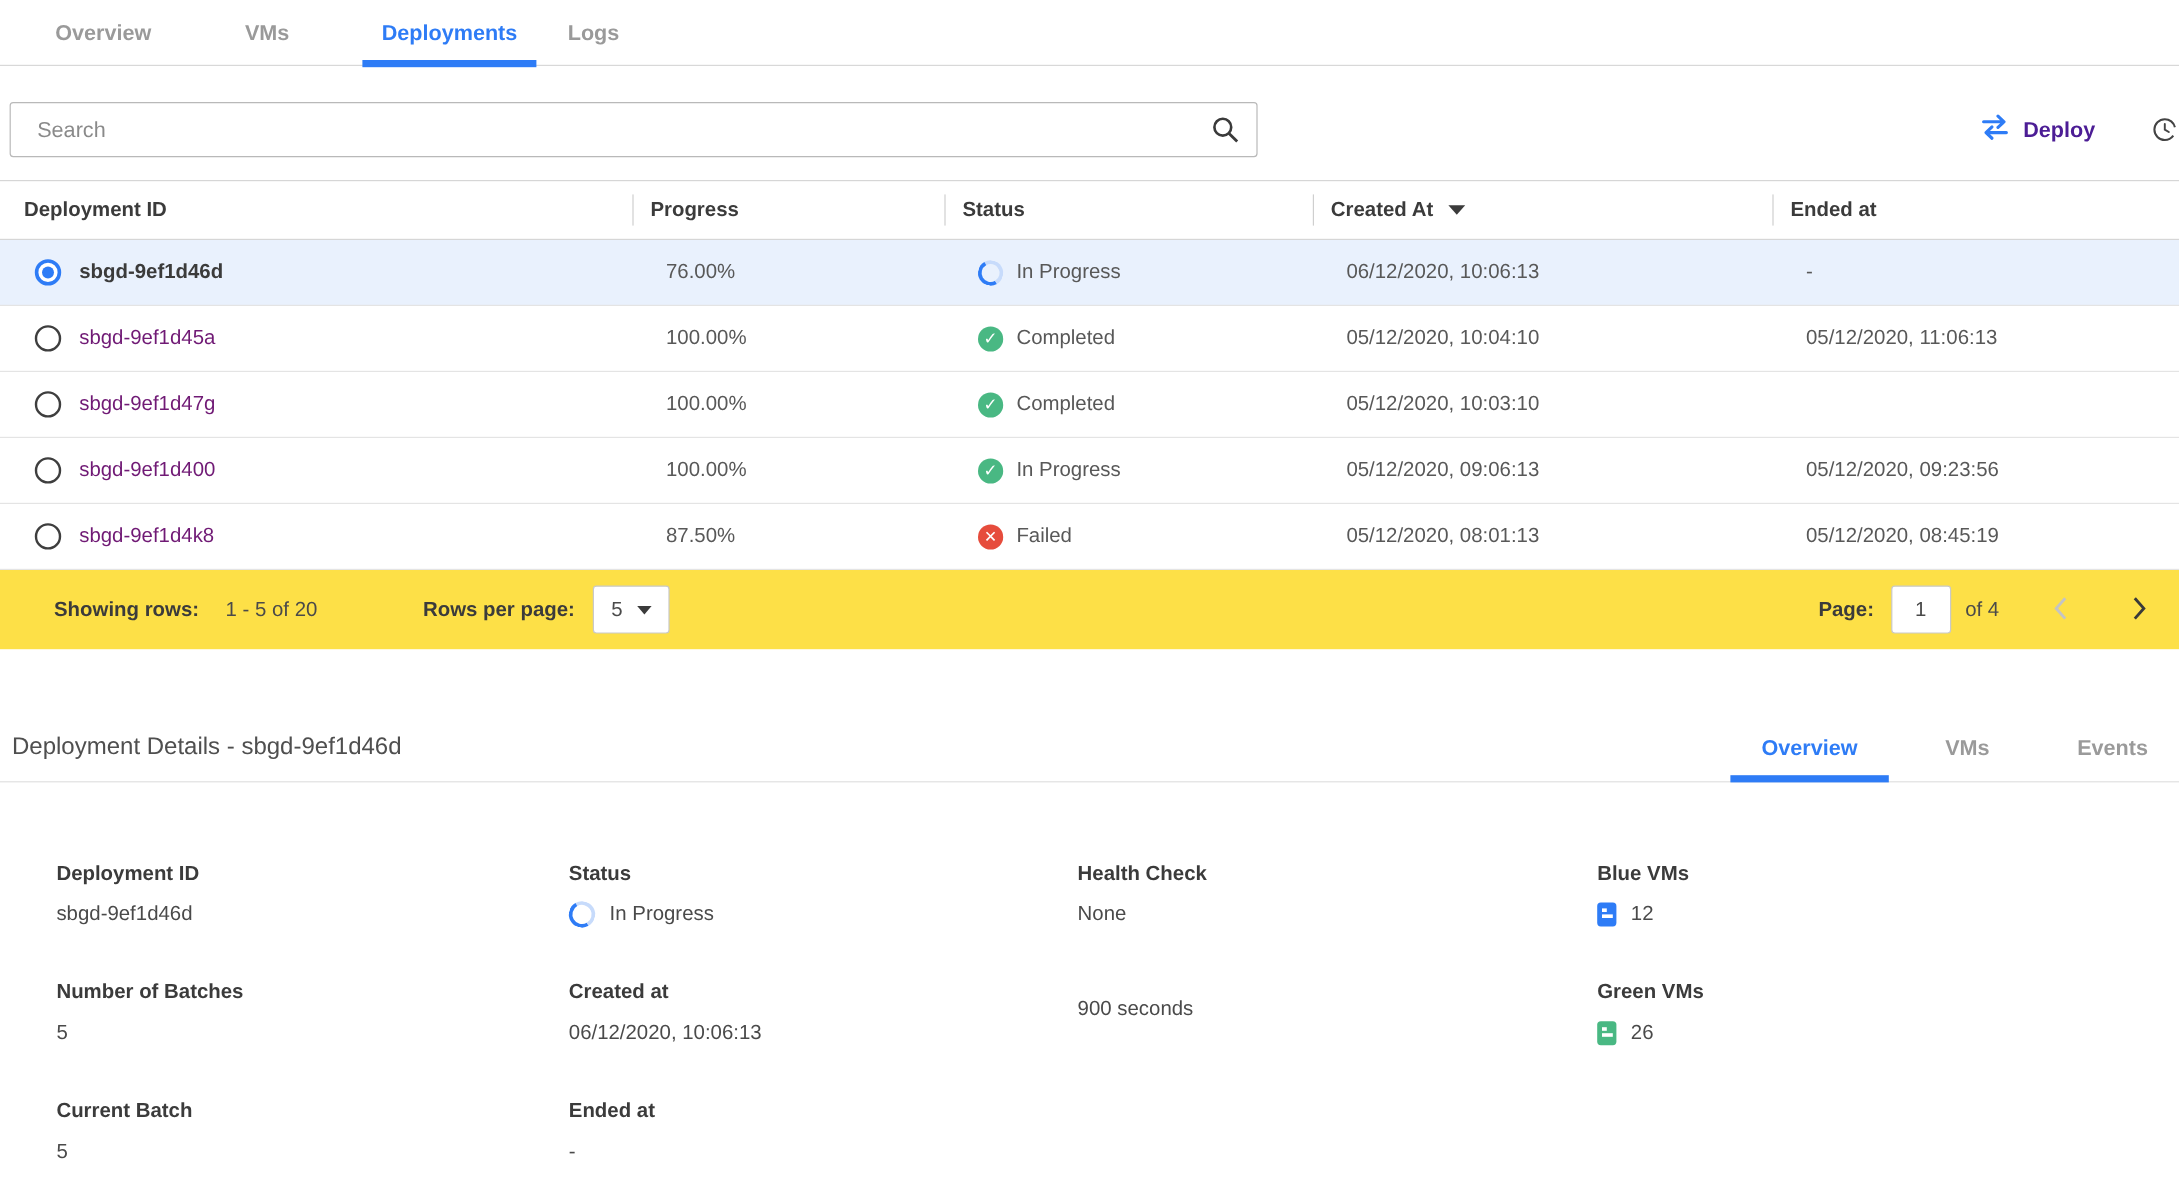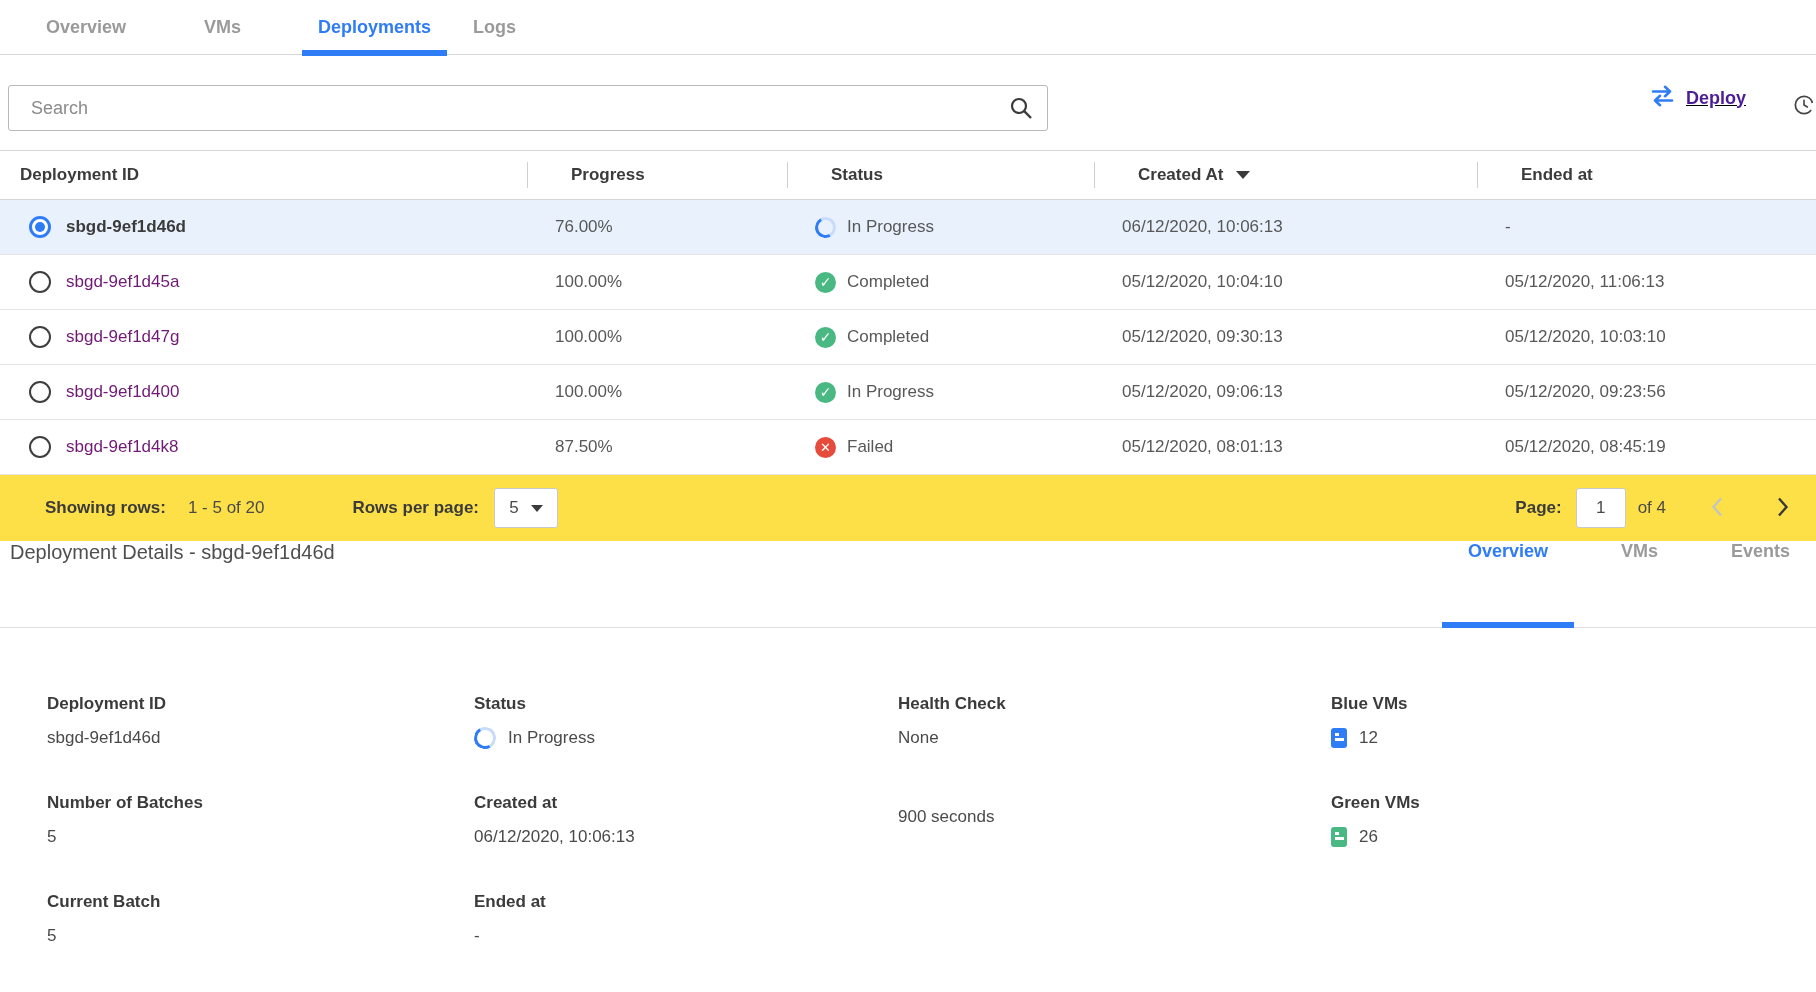--- a/index.html
+++ b/index.html
@@ -14,40 +14,40 @@
   .tab:nth-child(1){ margin-left:34px; }
   .tab:nth-child(2){ margin-left:54px; }
   .tab:nth-child(3){ margin-left:53px; }
   .tab:nth-child(4){ margin-left:18px; }
   .tab .tab-label { font-size:18px; font-weight:700; color:#9a9a9a; }
   .tab.active .tab-label { color:#2e7cf6; }
   .tab.active::after { content:""; position:absolute; left:-4px; right:-4px;
     bottom:-1px; height:6px; background:#2e7cf6; }
 
   
-  .toolbar { display:flex; align-items:flex-start; margin-top:30px; height:46px;text-decoration:underline; }
+  .toolbar { display:flex; align-items:center; margin-top:30px; height:46px; }
   .search-box { position:relative; margin-left:8px; width:1040px; height:46px; }
   .search-box input { width:100%; height:100%; border:1px solid #b9b9b9;
     border-radius:3px; font-size:18px; color:#3b3b3b; padding:0 46px 0 22px;
     outline:none; font-family:inherit; }
   .search-box input::placeholder { color:#8a8a8a; }
   .search-ic { position:absolute; right:14px; top:10px; }
   .deploy-btn { margin-left:auto; display:flex; align-items:center; gap:11px;
     cursor:pointer; }
   .deploy-btn .deploy-label { font-size:18px; font-weight:700; color:#4c1d95; }
   .history-wrap { width:24px; height:40px; overflow:hidden; margin-left:46px;
     display:flex; align-items:center; }
 
   
   .grid-row { display:grid;
     grid-template-columns:527px 260px 307px 383px 1fr; align-items:center; }
   .thead { height:50px; margin-top:19px; border-top:1px solid #d6d6d6;
     border-bottom:1px solid #d6d6d6; }
   .th { position:relative; font-size:17px; font-weight:700; color:#3b3b3b;
-    padding-left:44px; display:flex; align-items:center; }
+    padding-left:15px; display:flex; align-items:center; }
   .th:first-child { padding-left:20px; }
   .th + .th::before { content:""; position:absolute; left:0; top:50%;
     transform:translateY(-50%); width:1px; height:26px; background:#cfcfcf; }
   .sort-tri { display:inline-block; margin-left:13px; width:0; height:0;
     border-left:7px solid transparent; border-right:7px solid transparent;
     border-top:8px solid #3b3b3b; }
 
   .tr { height:55px; border-bottom:1px solid #e4e4e4; cursor:pointer;
     background:#fff; }
   .tr.selected { background:#e9f1fd; }
@@ -91,22 +91,22 @@
   .page-lbl { margin-left:auto; }
   .page-input { margin-left:14px; width:50px; height:40px; background:#fff;
     border:1px solid #c9c9c9; border-radius:3px; text-align:center;
     font-size:17px; color:#4a4a4a; font-family:inherit; outline:none; }
   .page-total { margin-left:12px; }
   .chev { background:none; border:none; cursor:pointer; padding:4px; }
   .chev-left { margin-left:40px; }
   .chev-right { margin-left:44px; margin-right:22px; }
 
   
-  .details-header { height:87px; border-bottom:1px solid #e0e0e0;
-    display:flex; }
+  .details-header { height:111px; border-bottom:1px solid #e0e0e0;
+    display:flex; align-items:flex-end; }
   .details-title { font-size:20px; color:#4f4f4f; margin-left:10px;
     padding-bottom:17px; }
   .dtabs { margin-left:auto; display:flex; gap:49px; padding-right:14px; }
   .dtab { position:relative; padding:0 12px 17px 12px; cursor:pointer; }
   .dtab .dtab-label { font-size:18px; font-weight:700; color:#9a9a9a; }
   .dtab.active .dtab-label { color:#2e7cf6; }
   .dtab.active::after { content:""; position:absolute; left:-14px; right:-14px;
     bottom:-1px; height:6px; background:#2e7cf6; }
 
   .fields { display:grid; grid-template-columns:427px 424px 433px 1fr;
@@ -213,21 +213,20 @@
     <div class="tr grid-row">
     <div class="td cell-id">
       <span class="radio"></span>
       <span class="id-text">sbgd-9ef1d47g</span>
     </div>
     <div class="td">100.00%</div>
     <div class="td status-cell">
       <span class="sicon icon-check"></span>
       <span>Completed</span>
     </div>
-    <div class="td">05/12/2020, 09:30:13</div>
     <div class="td">05/12/2020, 10:03:10</div>
   </div>
     <div class="tr grid-row">
     <div class="td cell-id">
       <span class="radio"></span>
       <span class="id-text">sbgd-9ef1d400</span>
     </div>
     <div class="td">100.00%</div>
     <div class="td status-cell">
       <span class="sicon icon-check"></span>

